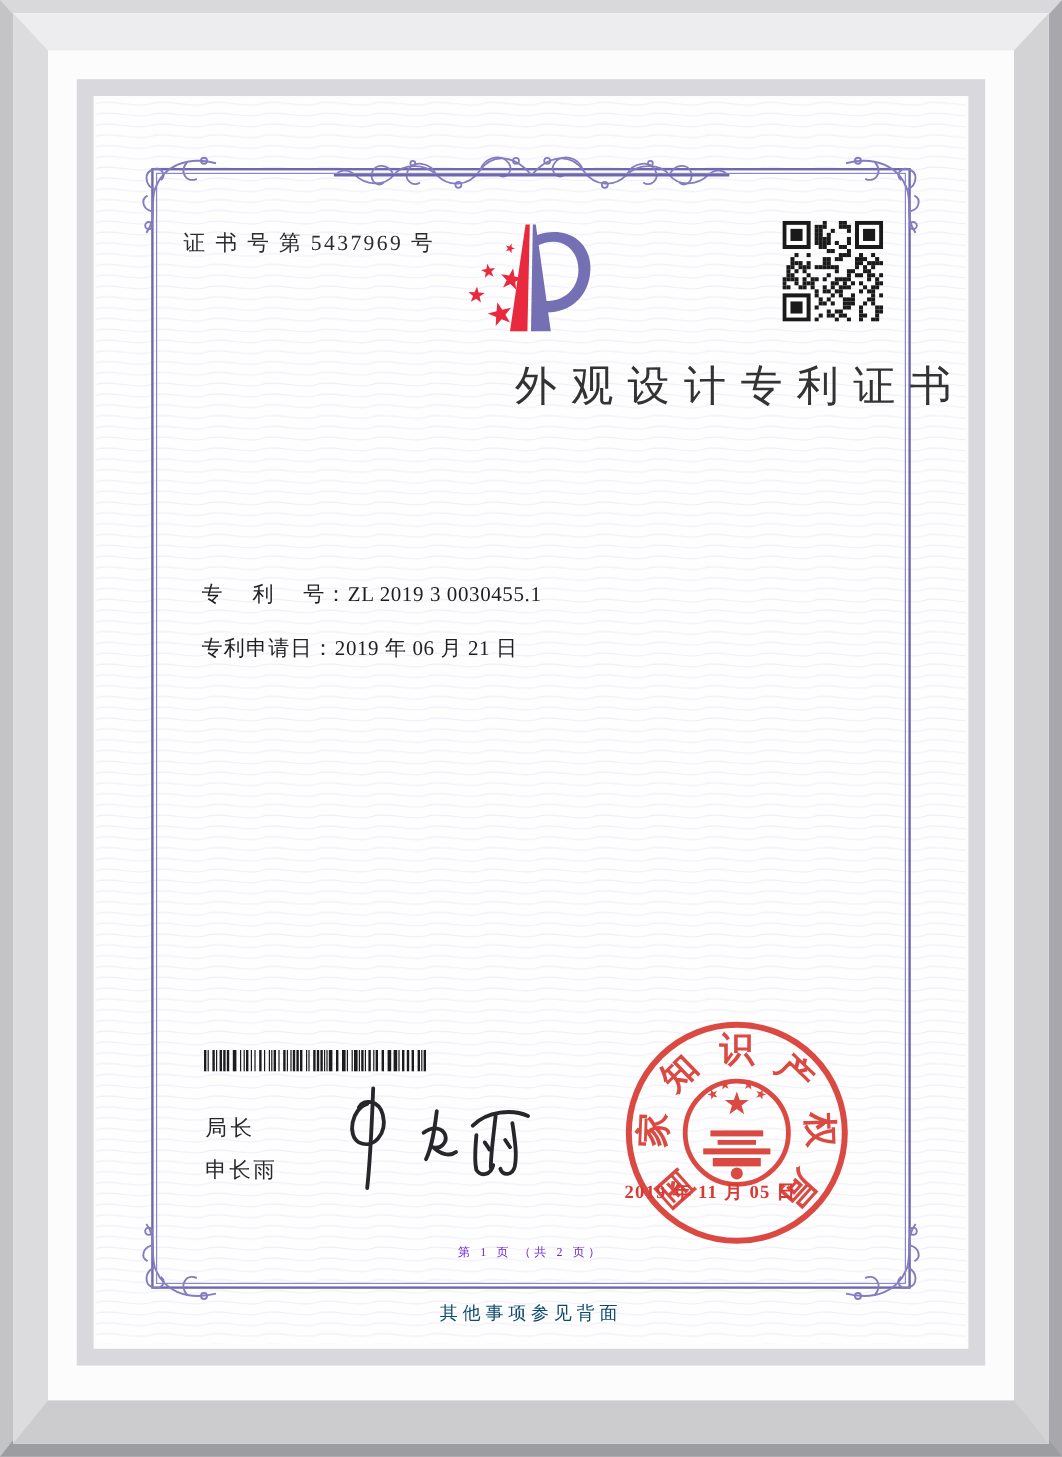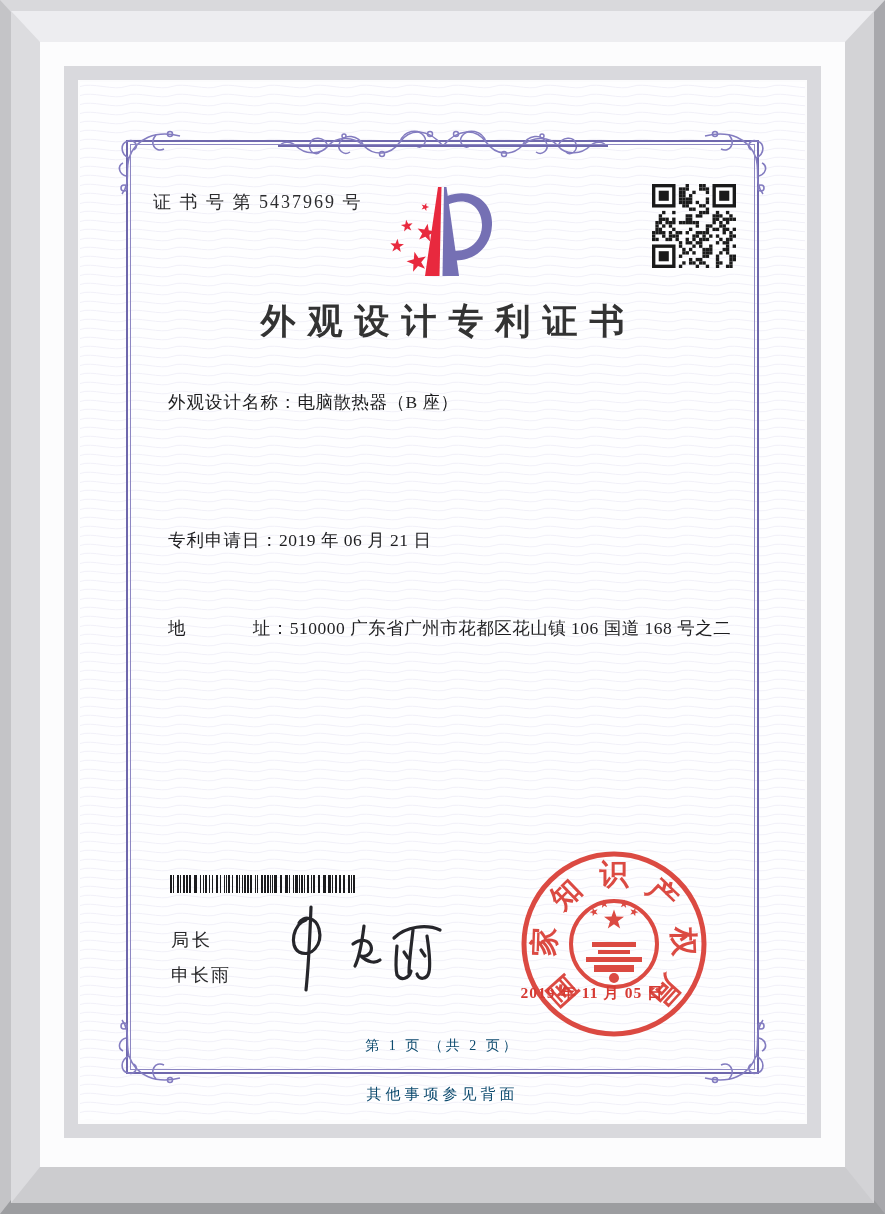--- a/index.html
+++ b/index.html
@@ -27,43 +27,43 @@
   .fl-tl{left:-14px;top:-14px;}
   .fl-tr{right:-14px;top:-14px;transform:scaleX(-1);}
   .fl-bl{left:-14px;bottom:-14px;transform:scaleY(-1);}
   .fl-br{right:-14px;bottom:-14px;transform:scale(-1,-1);}
   .lace{position:absolute;left:50%;top:-30px;transform:translateX(-50%);width:330px;height:62px;}
 
   
   .cert-number{position:absolute;left:73px;top:108px;font-size:18px;letter-spacing:2px;color:#2c2c2e;}
   .logo{position:absolute;left:300px;top:98px;width:122px;height:118px;}
   .qr{position:absolute;left:572px;top:102px;width:84px;height:84px;}
-  .title{position:absolute;left:0;right:0;top:216px;text-align:center;
-    font-size:35px;font-weight:bold;letter-spacing:12px;color:#333;text-indent:12px;}
+  .title{position:absolute;left:0;right:0;top:216px;text-align:right;
+    font-size:35px;font-weight:normal;letter-spacing:12px;color:#333;text-indent:12px;}
 
   .field-row{position:absolute;left:88px;right:60px;font-size:17.5px;color:#1e1e20;white-space:nowrap;}
   .field-label{letter-spacing:1px;}
   .field-value{letter-spacing:.5px;}
   .auth-second{position:absolute;left:348px;top:0;}
 
   .paragraphs{position:absolute;left:85px;top:612px;width:548px;
     font-size:16.5px;line-height:30px;text-align:justify;color:#242426;letter-spacing:.6px;}
   .paragraphs p{margin:0;text-indent:2em;}
 
   .barcode{position:absolute;left:90px;top:793px;width:188px;height:18px;}
   .signer-title{position:absolute;left:91px;top:846px;font-size:18px;letter-spacing:3px;color:#28282a;}
   .signer-name{position:absolute;left:91px;top:881px;font-size:18px;letter-spacing:2px;color:#28282a;}
   .signature{position:absolute;left:196px;top:818px;width:185px;height:100px;}
 
   .seal{position:absolute;left:434px;top:762px;width:200px;height:200px;opacity:.92;}
   .seal-date{position:absolute;left:412px;top:901px;width:200px;text-align:center;
     font-size:15.5px;font-weight:bold;color:#d63a33;letter-spacing:1px;white-space:nowrap;}
 
-  .page-note{position:absolute;left:0;right:0;top:955px;text-align:center;font-size:14px;
-    letter-spacing:3px;color:#0c4a6e;}
+  .page-note{position:absolute;left:0;right:0;top:955px;text-align:center;font-size:10px;
+    letter-spacing:3px;color:#6d28d9;}
   .back-note{position:absolute;left:0;right:0;top:1003px;text-align:center;font-size:15px;
     letter-spacing:4px;color:#0c4a6e;}
 </style>
 </head>
 <body>
 
 <div class="frame-outer"></div>
 <div class="frame-inner"></div>
 <div class="mat-stripe"></div>
 
@@ -352,28 +352,25 @@
       <rect x="8" y="24" width="1" height="1" fill="#1a1a1a"></rect>
       <rect x="13" y="24" width="1" height="1" fill="#1a1a1a"></rect>
       <rect x="16" y="24" width="1" height="1" fill="#1a1a1a"></rect>
       <rect x="19" y="24" width="1" height="1" fill="#1a1a1a"></rect>
       <rect x="22" y="24" width="1" height="1" fill="#1a1a1a"></rect>
       <rect x="23" y="24" width="1" height="1" fill="#1a1a1a"></rect>
     </svg>
 
   <div class="title">外观设计专利证书</div>
 
-  <div class="field-row" style="top:308px">
-    <span class="field-label">外观设计名称：</span><span class="field-value">电脑散热器（B 座）</span>
+  <div class="field-row" style="top:401px">
+    <span class="field-label">专　 利　 号：</span><span class="field-value">ZL 2019 3 0030455.1</span>
   </div>
   <div class="field-row" style="top:446px">
     <span class="field-label">专利申请日：</span><span class="field-value">2019 年 06 月 21 日</span>
-  </div>
-  <div class="field-row" style="top:534px">
-    <span class="field-label">地　 　 　址：</span><span class="field-value">510000 广东省广州市花都区花山镇 106 国道 168 号之二</span>
   </div>
 
 
   <svg class="barcode" id="barcodeSvg" viewBox="0 0 188 18" preserveAspectRatio="none">
       <rect x="0" y="0" width="2" height="18" fill="#1c1c1e"></rect>
       <rect x="3" y="0" width="1" height="18" fill="#1c1c1e"></rect>
       <rect x="7" y="0" width="2" height="18" fill="#1c1c1e"></rect>
       <rect x="10" y="0" width="1" height="18" fill="#1c1c1e"></rect>
       <rect x="13" y="0" width="2" height="18" fill="#1c1c1e"></rect>
       <rect x="16" y="0" width="2" height="18" fill="#1c1c1e"></rect>

